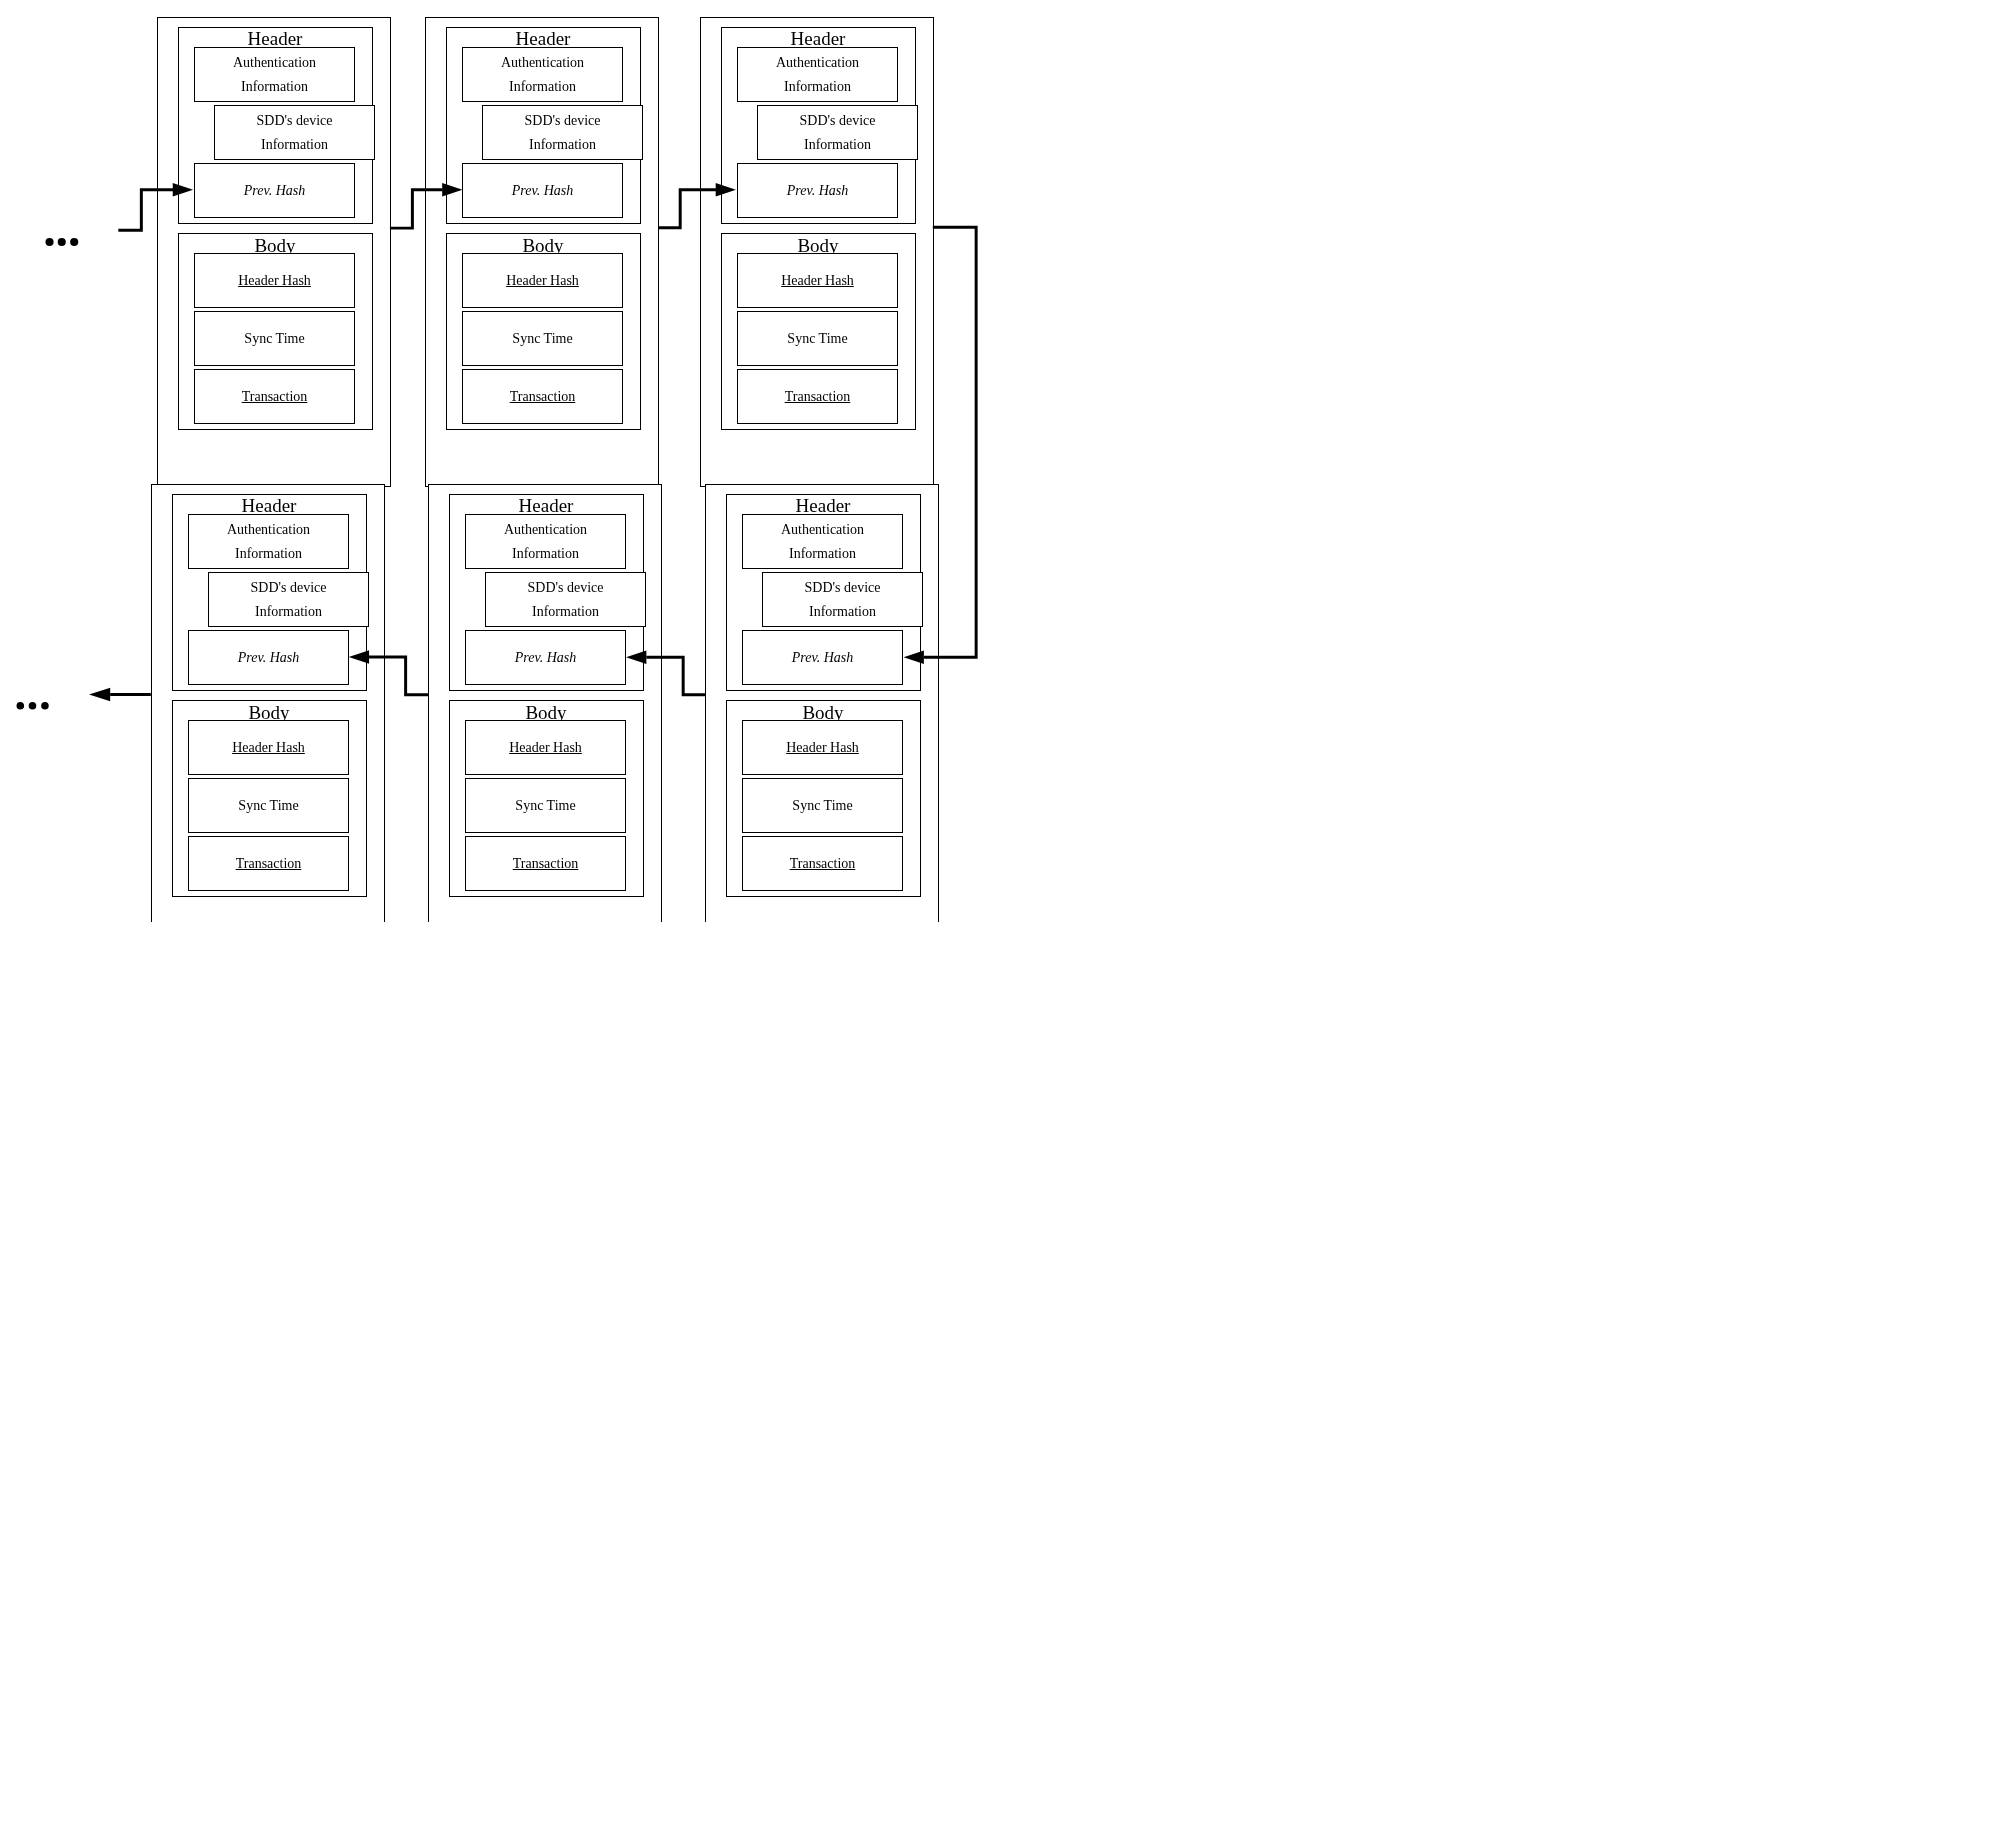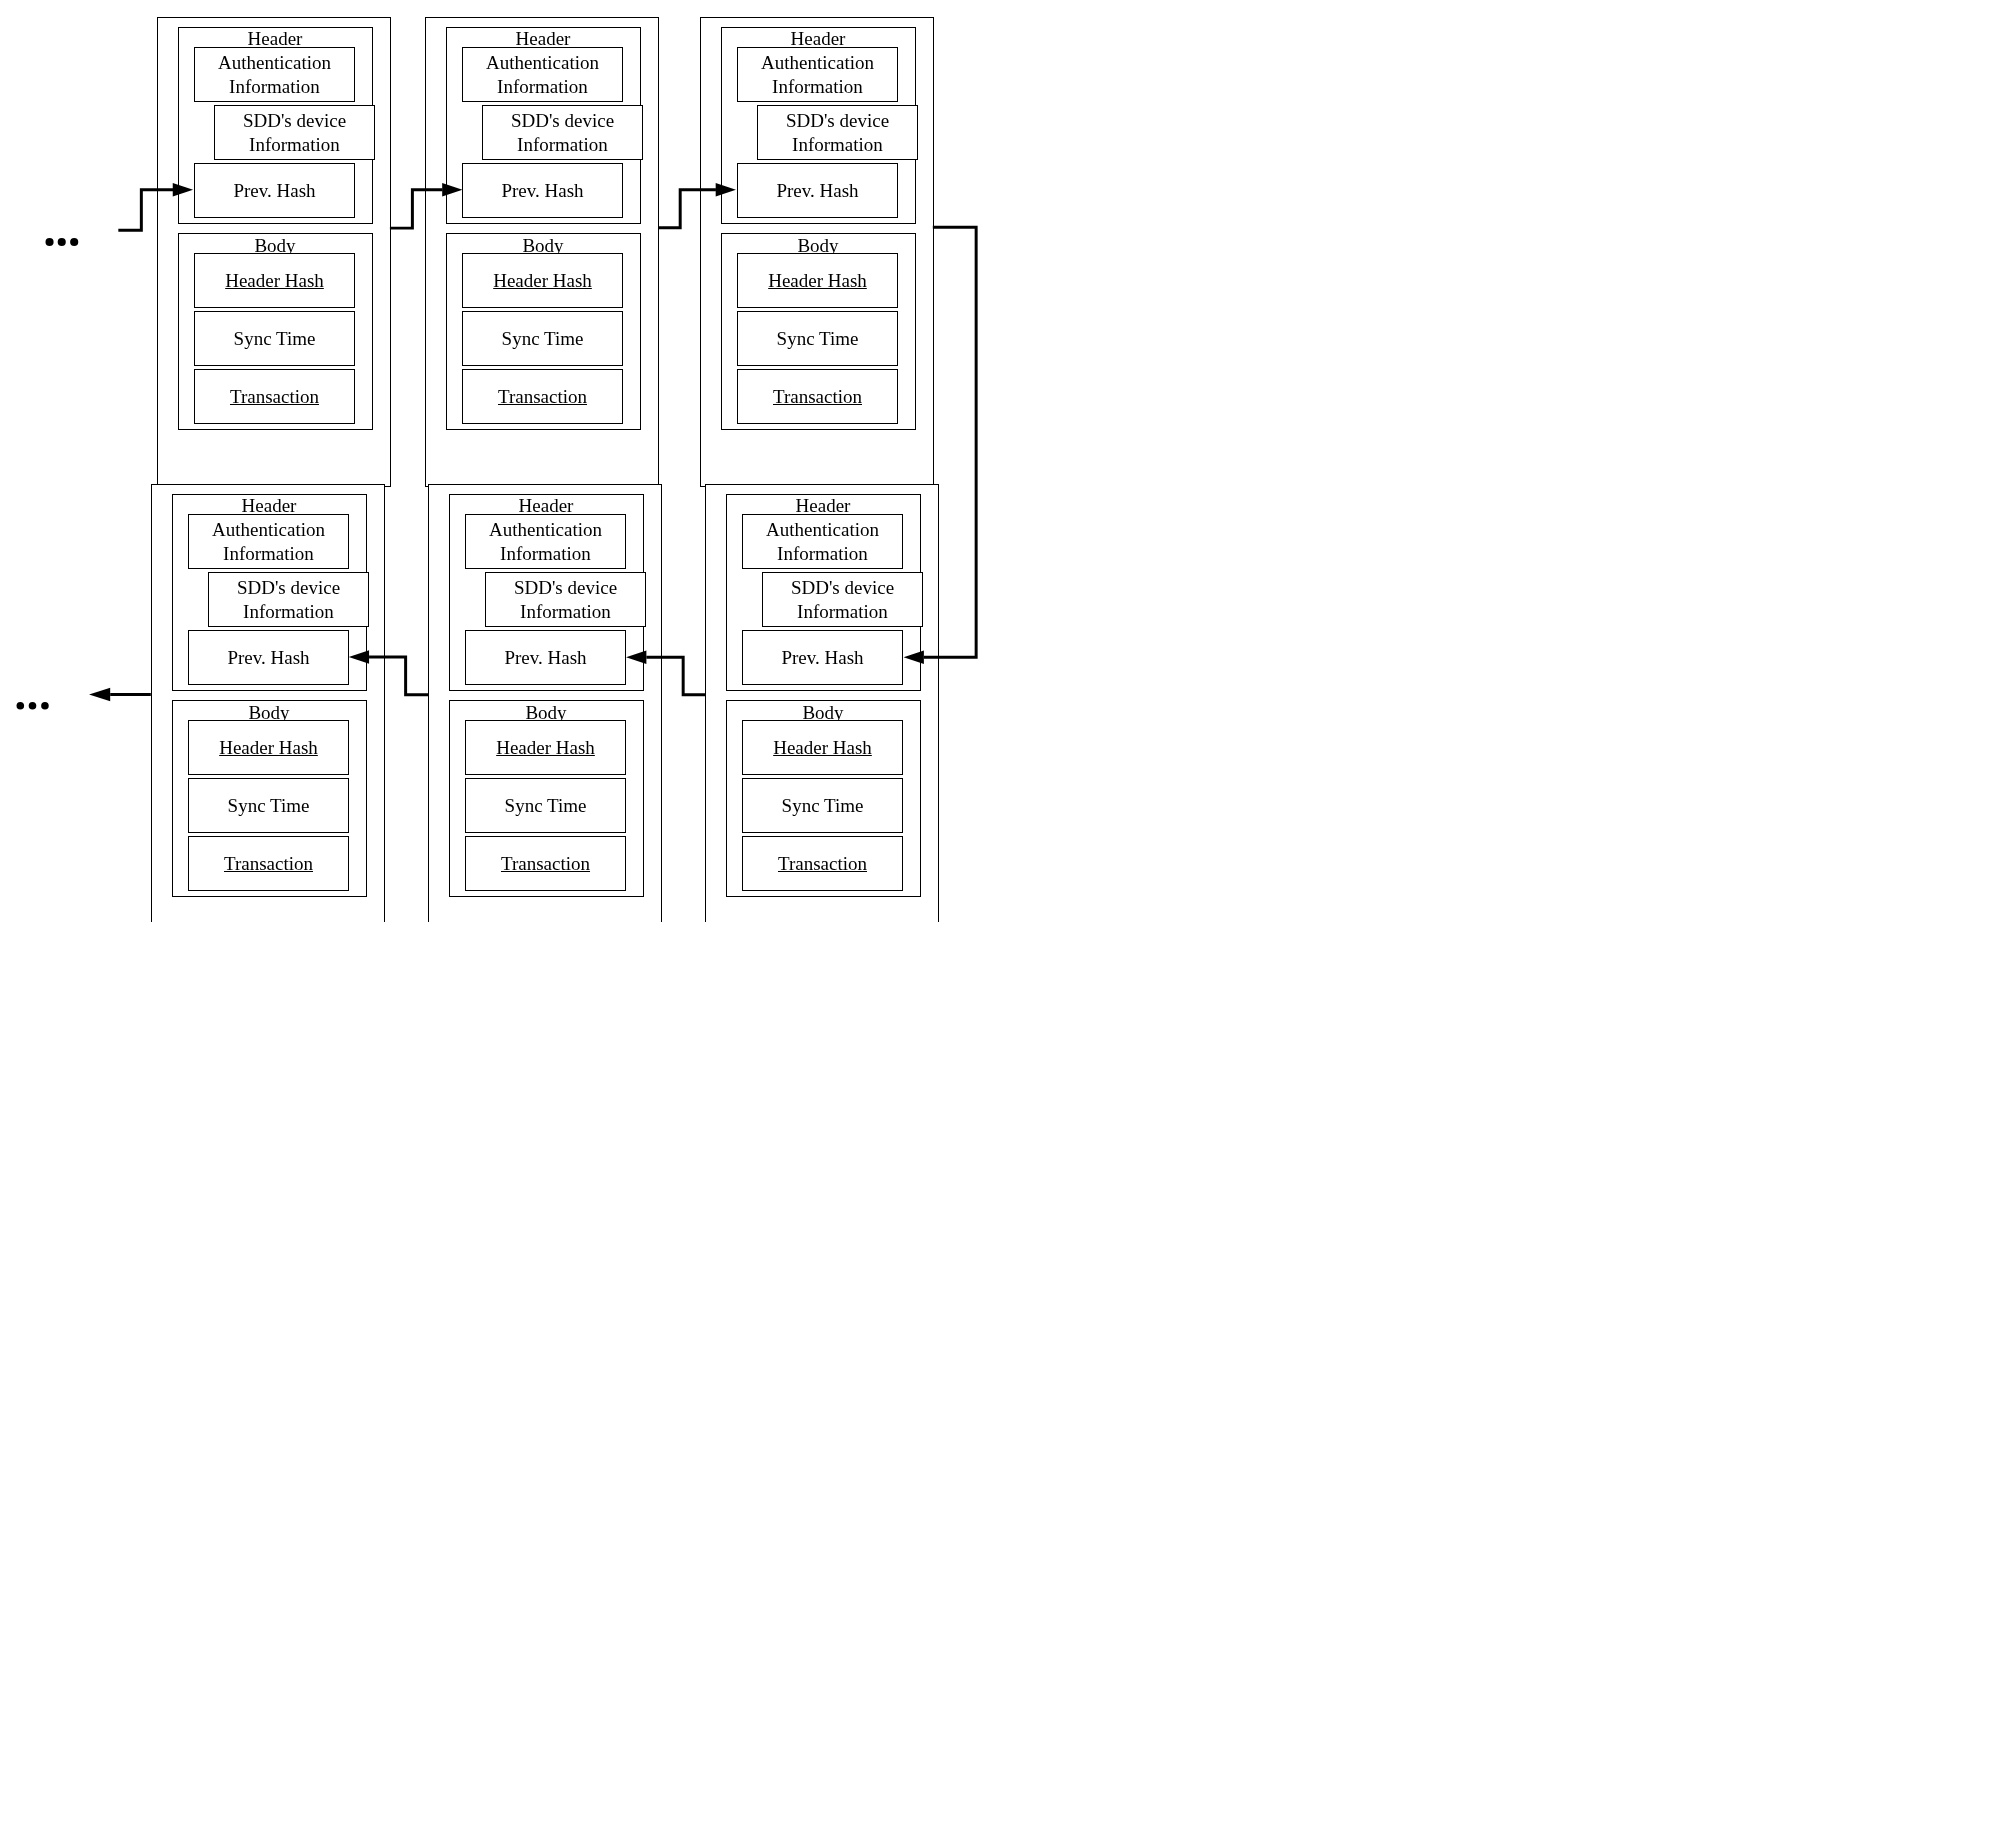--- a/index.html
+++ b/index.html
@@ -50,27 +50,27 @@
     left: 36px;
     width: 161px;
     height: 55px;
     border: 1.4px solid #000;
     box-sizing: border-box;
     background: #fff;
     display: flex;
     align-items: center;
     justify-content: center;
     text-align: center;
-    font-size: 19px;
+    font-size: 14px;
     line-height: 24px;
     white-space: pre-line;
   }
   .auth { top: 29px;  }
   .sdd  { top: 87px; margin-left: 20px; }
-  .prev { top: 145px; }
+  .prev { top: 145px; font-style: italic; }
   .hh   { top: 235px; text-decoration: underline; }
   .st   { top: 293px; }
   .tx   { top: 351px; text-decoration: underline; }
 
   .overlay {
     position: absolute;
     left: 0; top: 0;
     width: 997px;
     height: 922px;
     pointer-events: none;

